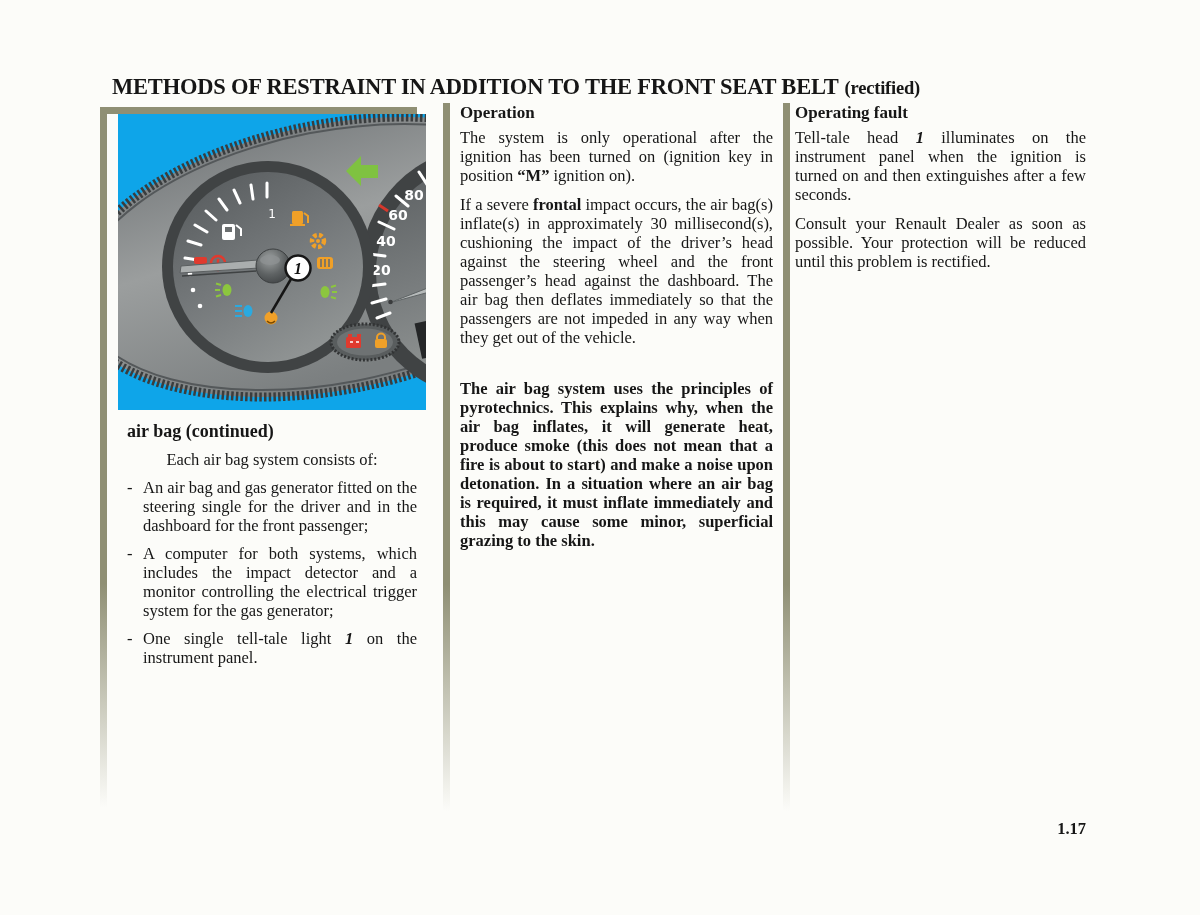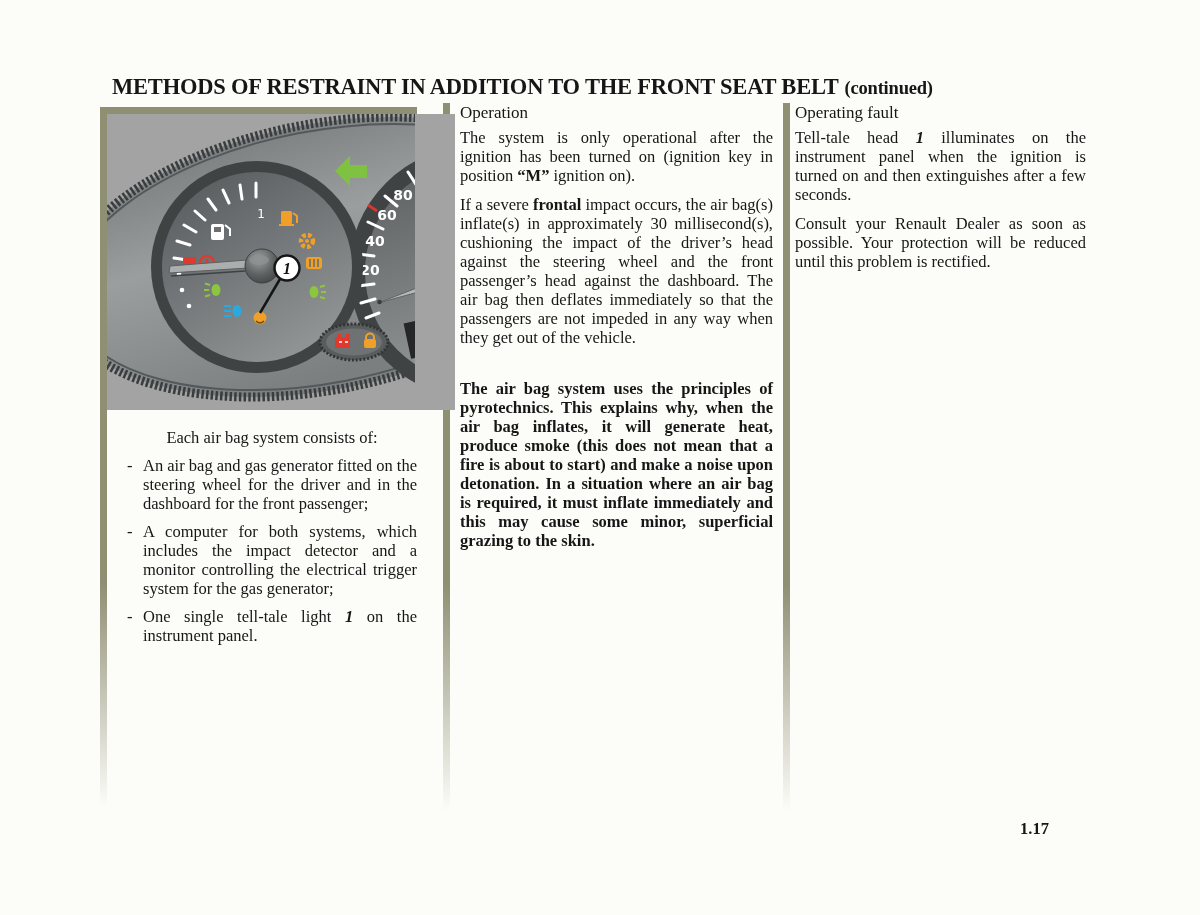--- a/index.html
+++ b/index.html
@@ -13,62 +13,62 @@
   #page-title .suffix{font-size:18.5px;margin-left:6px}
 
   .bar-top{left:100px;top:107px;width:317px;height:7px;background:var(--accent)}
   .bar-left{left:100px;top:107px;width:7px;height:700px;
     background:linear-gradient(to bottom,var(--accent) 0%,var(--accent) 68%,rgba(143,143,116,0) 100%)}
   .separator{top:103px;width:7px;height:708px;
     background:linear-gradient(to bottom,var(--accent) 0%,var(--accent) 68%,rgba(143,143,116,0) 100%)}
   #sep-mid{left:443px}
   #sep-right{left:783px}
 
-  .photo{left:107px;top:114px;width:348px;height:296px;background:#a3a3a3;overflow:hidden}
+  .photo{left:118px;top:114px;width:308px;height:296px;background:#0ea5e9;overflow:hidden}
 
   .col{font-size:16.5px;line-height:19px;text-align:justify}
   #col-left{left:127px;top:420px;width:290px}
   #col-mid{left:460px;top:103px;width:313px}
   #col-right{left:795px;top:103px;width:291px}
 
-  .colhead{font-weight:normal;font-size:17px;line-height:20px;margin:0 0 5px 0;text-align:left}
+  .colhead{font-weight:bold;font-size:17px;line-height:20px;margin:0 0 5px 0;text-align:left}
   .lefthead{font-weight:bold;font-size:18px;line-height:22px;text-align:left}
   .lefthead-wrap{margin:0 0 8px 0}
   .para{margin:0 0 10px 0}
   .bold-block{margin-top:32px}
   .intro{margin:0 0 9px 0;text-align:center}
   .st-b{font-weight:bold}
   .st-bi{font-weight:bold;font-style:italic}
 
   .bullet{display:flex;margin:0 0 9px 0}
   .bullet .marker{flex:0 0 16px;width:16px}
   .bullet .btext{flex:1;text-align:justify}
 
-  #page-number{left:1020px;top:819px;width:66px;font-weight:bold;font-size:16.5px}
+  #page-number{left:1020px;top:819px;width:66px;text-align:right;font-weight:bold;font-size:16.5px}
 
   
   .svgnum{font-family:"DejaVu Sans","Liberation Sans",sans-serif;fill:#ffffff;font-size:14px;font-weight:bold}
   .svgsmall{font-family:"DejaVu Sans","Liberation Sans",sans-serif;fill:#ffffff;font-size:12px}
   .callout-num{font-family:"Liberation Serif",serif;font-weight:bold;font-style:italic;font-size:16px;fill:#111}
   .tickw{stroke:#ffffff;stroke-width:3;fill:none;stroke-linecap:round}
   .ic-orange{fill:var(--icon-orange)}
   .ic-orange-s{stroke:var(--icon-orange);fill:none}
   .ic-red{fill:var(--icon-red)}
   .ic-red-s{stroke:var(--icon-red);fill:none}
   .ic-green{fill:var(--icon-green)}
   .ic-green-s{stroke:var(--icon-green);fill:none}
   .ic-blue{fill:var(--icon-blue)}
   .ic-blue-s{stroke:var(--icon-blue);fill:none}
   .ic-arrow{fill:var(--arrow-green)}
 </style>
 </head>
 <body>
 
 <div class="abs" id="page-title">
-  <span>METHODS OF RESTRAINT IN ADDITION TO THE FRONT SEAT BELT</span><span class="suffix">(continued)</span>
+  <span>METHODS OF RESTRAINT IN ADDITION TO THE FRONT SEAT BELT</span><span class="suffix">(rectified)</span>
 </div>
 
 <div class="abs bar-top"></div>
 <div class="abs bar-left"></div>
 <div class="abs separator" id="sep-mid"></div>
 <div class="abs separator" id="sep-right"></div>
 
 <div class="abs photo">
   <svg width="308" height="296" viewBox="0 0 308 296">
     <defs>
@@ -191,25 +191,26 @@
       <g>
         <path d="M259,225 v-1.5 a4,4 0 0 1 8,0 V225" class="ic-orange-s" stroke-width="2"></path>
         <rect x="257" y="225" width="12" height="9" rx="2" class="ic-orange"></rect>
       </g>
     </g>
   </svg>
 </div>
 
 <div class="abs col" id="col-left">
   <div class="lefthead-wrap">
+    <div class="lefthead">air bag (continued)</div>
   </div>
   <p class="intro">Each air bag system consists of:</p>
   <div class="bullet">
     <span class="marker">-</span>
-    <span class="btext"><span>An air bag and gas generator fitted on the steering wheel for the driver and in the dashboard for the front passenger;</span></span>
+    <span class="btext"><span>An air bag and gas generator fitted on the steering single for the driver and in the dashboard for the front passenger;</span></span>
   </div>
   <div class="bullet">
     <span class="marker">-</span>
     <span class="btext"><span>A computer for both systems, which includes the impact detector and a monitor controlling the electrical trigger system for the gas generator;</span></span>
   </div>
   <div class="bullet">
     <span class="marker">-</span>
     <span class="btext"><span>One single tell-tale light </span><span class="st-bi">1</span><span> on the instrument panel.</span></span>
   </div>
 </div>

